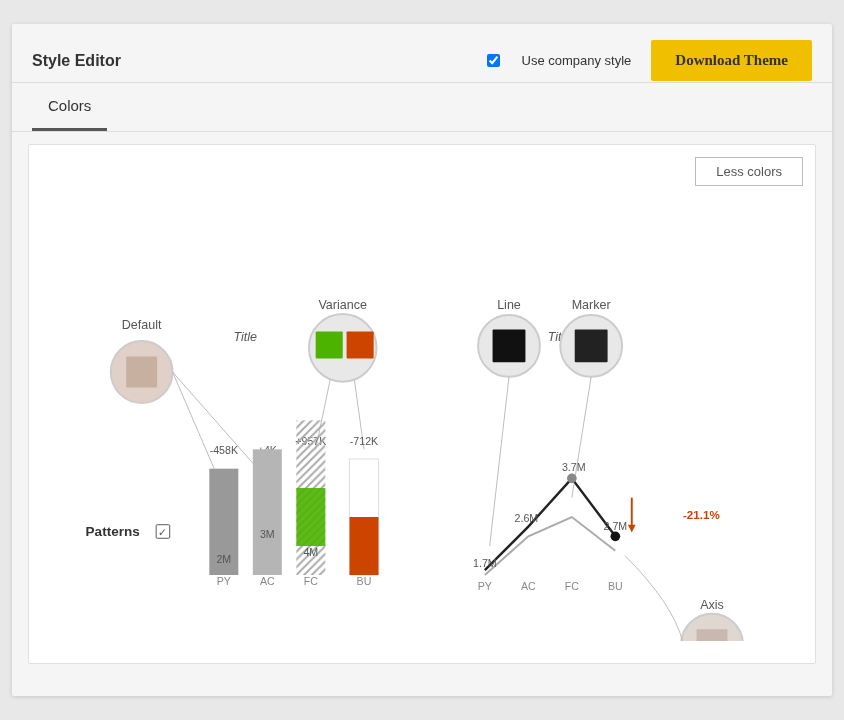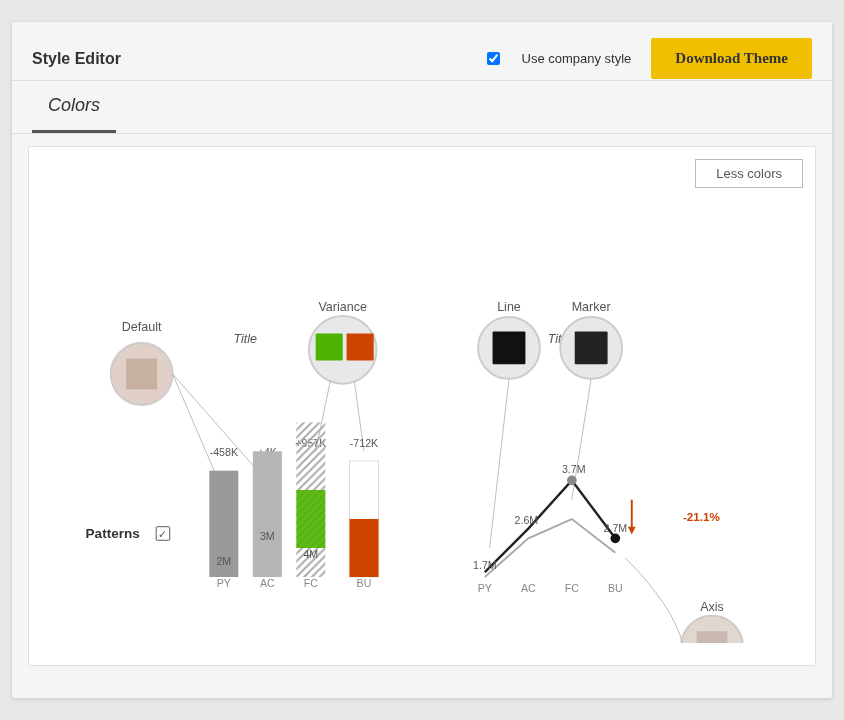--- a/index.html
+++ b/index.html
@@ -54,25 +54,24 @@
       font-family: Liberation Serif, serif;
     }
     .tabs {
       display: flex;
       padding: 0 20px;
       border-bottom: 1px solid #ddd;
       gap: 0;
     }
     .tab {
       padding: 14px 16px;
-      font-size: 18px;
+      font-size: 15px;
       color: #999;
       cursor: pointer;
       border-bottom: 3px solid transparent;
-      font-style: italic;
     }
     .tab.active {
       color: #333;
       border-bottom: 3px solid #555;
     }
     .content-area {
       margin: 12px 16px;
       background: #fff;
       border: 1px solid #e0e0e0;
       border-radius: 2px;

